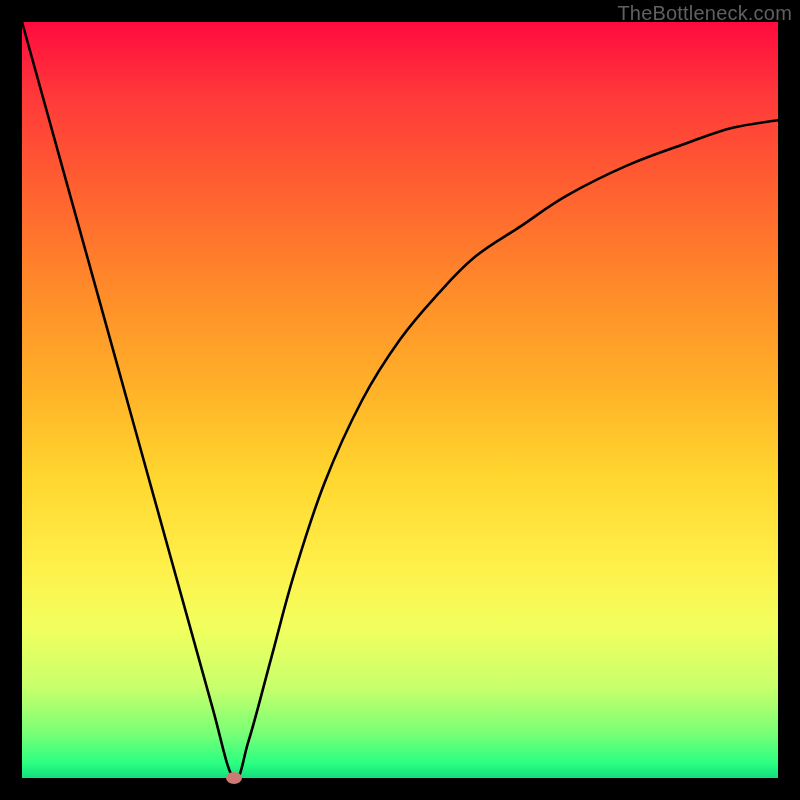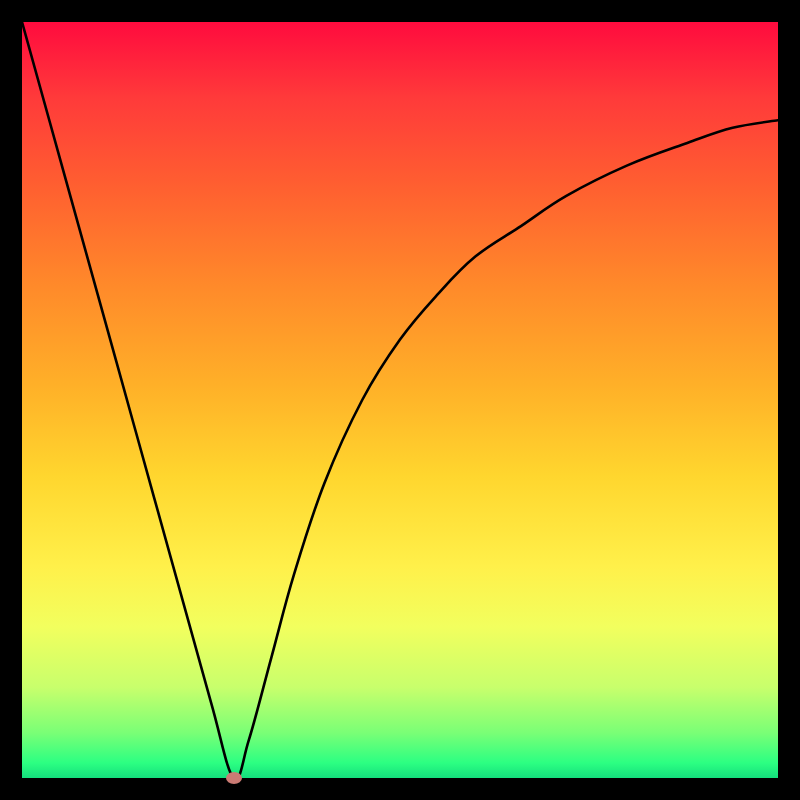--- a/index.html
+++ b/index.html
@@ -66,19 +66,20 @@
     border-radius: 50%;
     background: #cb7b74;
     transform: translate(-50%, -50%);
     z-index: 4;
   }
 </style>
 </head>
 <body>
 
 <div class="frame">
+  <div class="watermark">TheBottleneck.com</div>
   <div class="plot-area">
     <svg class="curve" viewBox="0 0 756 756" preserveAspectRatio="none">
       <path id="curve-path" fill="none" stroke="#000" stroke-width="2.6" stroke-linejoin="round" stroke-linecap="round" d="M 0.00 0.00 C 6.80 24.49, 24.19 87.09, 37.80 136.08 C 51.41 185.07, 61.99 223.17, 75.60 272.16 C 89.21 321.15, 99.79 359.25, 113.40 408.24 C 127.01 457.23, 137.59 495.33, 151.20 544.32 C 164.81 593.31, 178.11 642.30, 189.00 680.40 C 199.89 718.50, 204.88 749.20, 211.68 756.00 C 218.48 762.80, 220.00 739.97, 226.80 718.20 C 233.60 696.43, 241.32 664.98, 249.48 635.04 C 257.64 605.10, 262.63 583.18, 272.16 551.88 C 281.69 520.58, 290.15 492.46, 302.40 461.16 C 314.65 429.86, 326.59 403.86, 340.20 378.00 C 353.81 352.14, 364.39 336.57, 378.00 317.52 C 391.61 298.47, 402.19 287.13, 415.80 272.16 C 429.41 257.19, 438.63 246.61, 453.60 234.36 C 468.57 222.11, 482.63 215.01, 498.96 204.12 C 515.29 193.23, 525.27 184.77, 544.32 173.88 C 563.37 162.99, 583.03 153.17, 604.80 143.64 C 626.57 134.11, 646.23 127.76, 665.28 120.96 C 684.33 114.16, 694.31 109.92, 710.64 105.84 C 726.97 101.76, 747.84 99.64, 756.00 98.28"></path>
     </svg>
     <div id="marker-dot" class="dot" style="left: 211.68px; top: 756px; background: rgb(203, 123, 116);"></div>
   </div>
 </div>
 
 </body></html>

